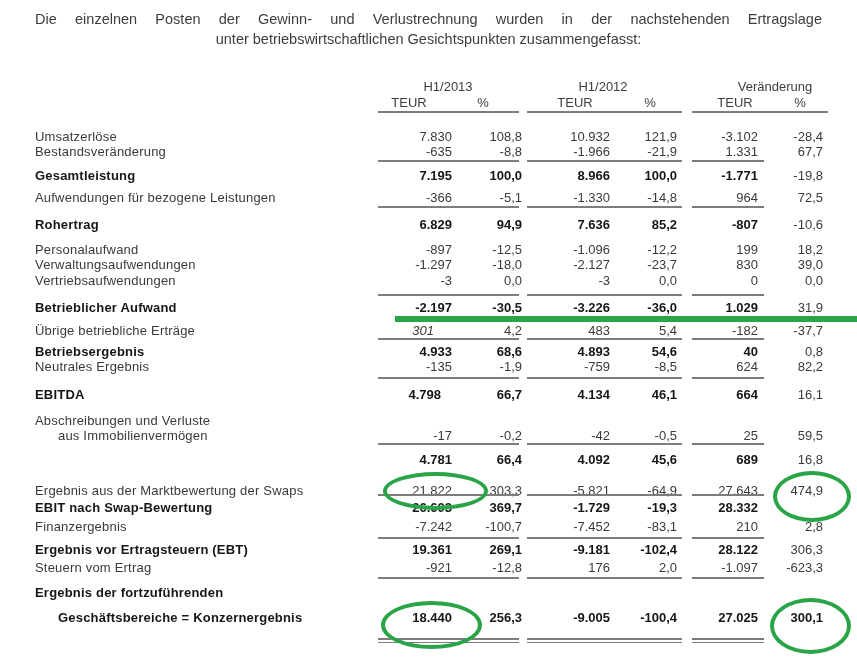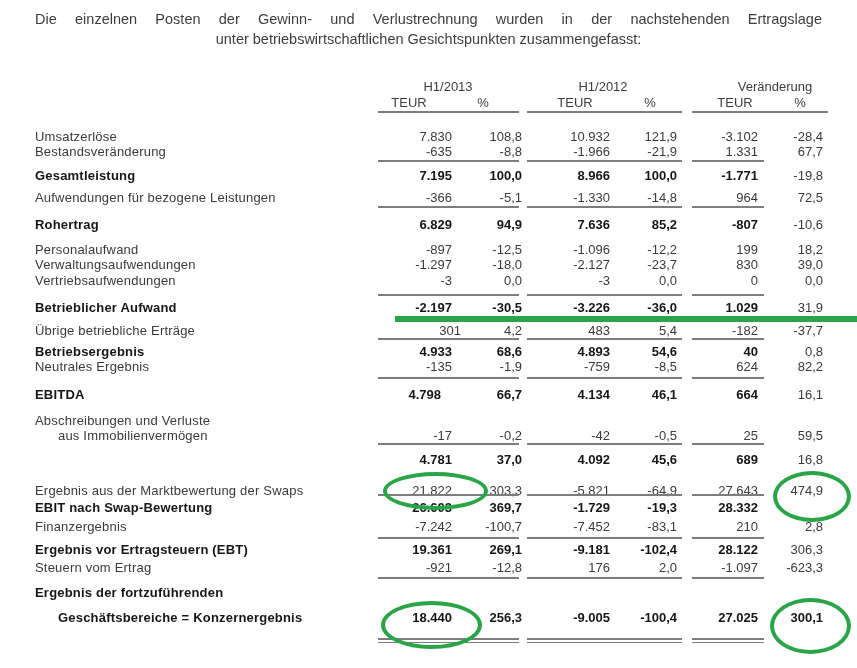--- a/index.html
+++ b/index.html
@@ -133,21 +133,21 @@
         <span class="rlabel" style="left: 35px;">Betrieblicher Aufwand</span>
         <span class="num" style="right: 405px;">-2.197</span>
         <span class="num" style="right: 335px;">-30,5</span>
         <span class="num" style="right: 247px;">-3.226</span>
         <span class="num" style="right: 180px;">-36,0</span>
         <span class="num" style="right: 99px;">1.029</span>
         <span class="num reg" style="right: 34px;">31,9</span>
       </div>
       <div class="trow" style="top: 324px;">
         <span class="rlabel" style="left: 35px;">Übrige betriebliche Erträge</span>
-        <span class="num" style="right: 396px;">301</span>
+        <span class="num" style="right: 423px; font-style: italic;">301</span>
         <span class="num" style="right: 335px;">4,2</span>
         <span class="num" style="right: 247px;">483</span>
         <span class="num" style="right: 180px;">5,4</span>
         <span class="num" style="right: 99px;">-182</span>
         <span class="num" style="right: 34px;">-37,7</span>
       </div>
       <div class="rule" style="left: 378px; width: 141px; top: 338px; height: 2px;"></div>
       <div class="rule" style="left: 527px; width: 155px; top: 338px; height: 2px;"></div>
       <div class="rule" style="left: 692px; width: 72px; top: 338px; height: 2px;"></div>
       <div class="trow bold" style="top: 345px;">
@@ -190,21 +190,21 @@
         <span class="num" style="right: 247px;">-42</span>
         <span class="num" style="right: 180px;">-0,5</span>
         <span class="num" style="right: 99px;">25</span>
         <span class="num" style="right: 34px;">59,5</span>
       </div>
       <div class="rule" style="left: 378px; width: 141px; top: 443px; height: 2px;"></div>
       <div class="rule" style="left: 527px; width: 155px; top: 443px; height: 2px;"></div>
       <div class="rule" style="left: 692px; width: 72px; top: 443px; height: 2px;"></div>
       <div class="trow bold" style="top: 453px;">
         <span class="num" style="right: 405px;">4.781</span>
-        <span class="num" style="right: 335px;">37,0</span>
+        <span class="num" style="right: 335px;">66,4</span>
         <span class="num" style="right: 247px;">4.092</span>
         <span class="num" style="right: 180px;">45,6</span>
         <span class="num" style="right: 99px;">689</span>
         <span class="num reg" style="right: 34px;">16,8</span>
       </div>
       <div class="trow" style="top: 484px;">
         <span class="rlabel" style="left: 35px;">Ergebnis aus der Marktbewertung der Swaps</span>
         <span class="num" style="right: 405px;">21.822</span>
         <span class="num" style="right: 335px;">303,3</span>
         <span class="num" style="right: 247px;">-5.821</span>

